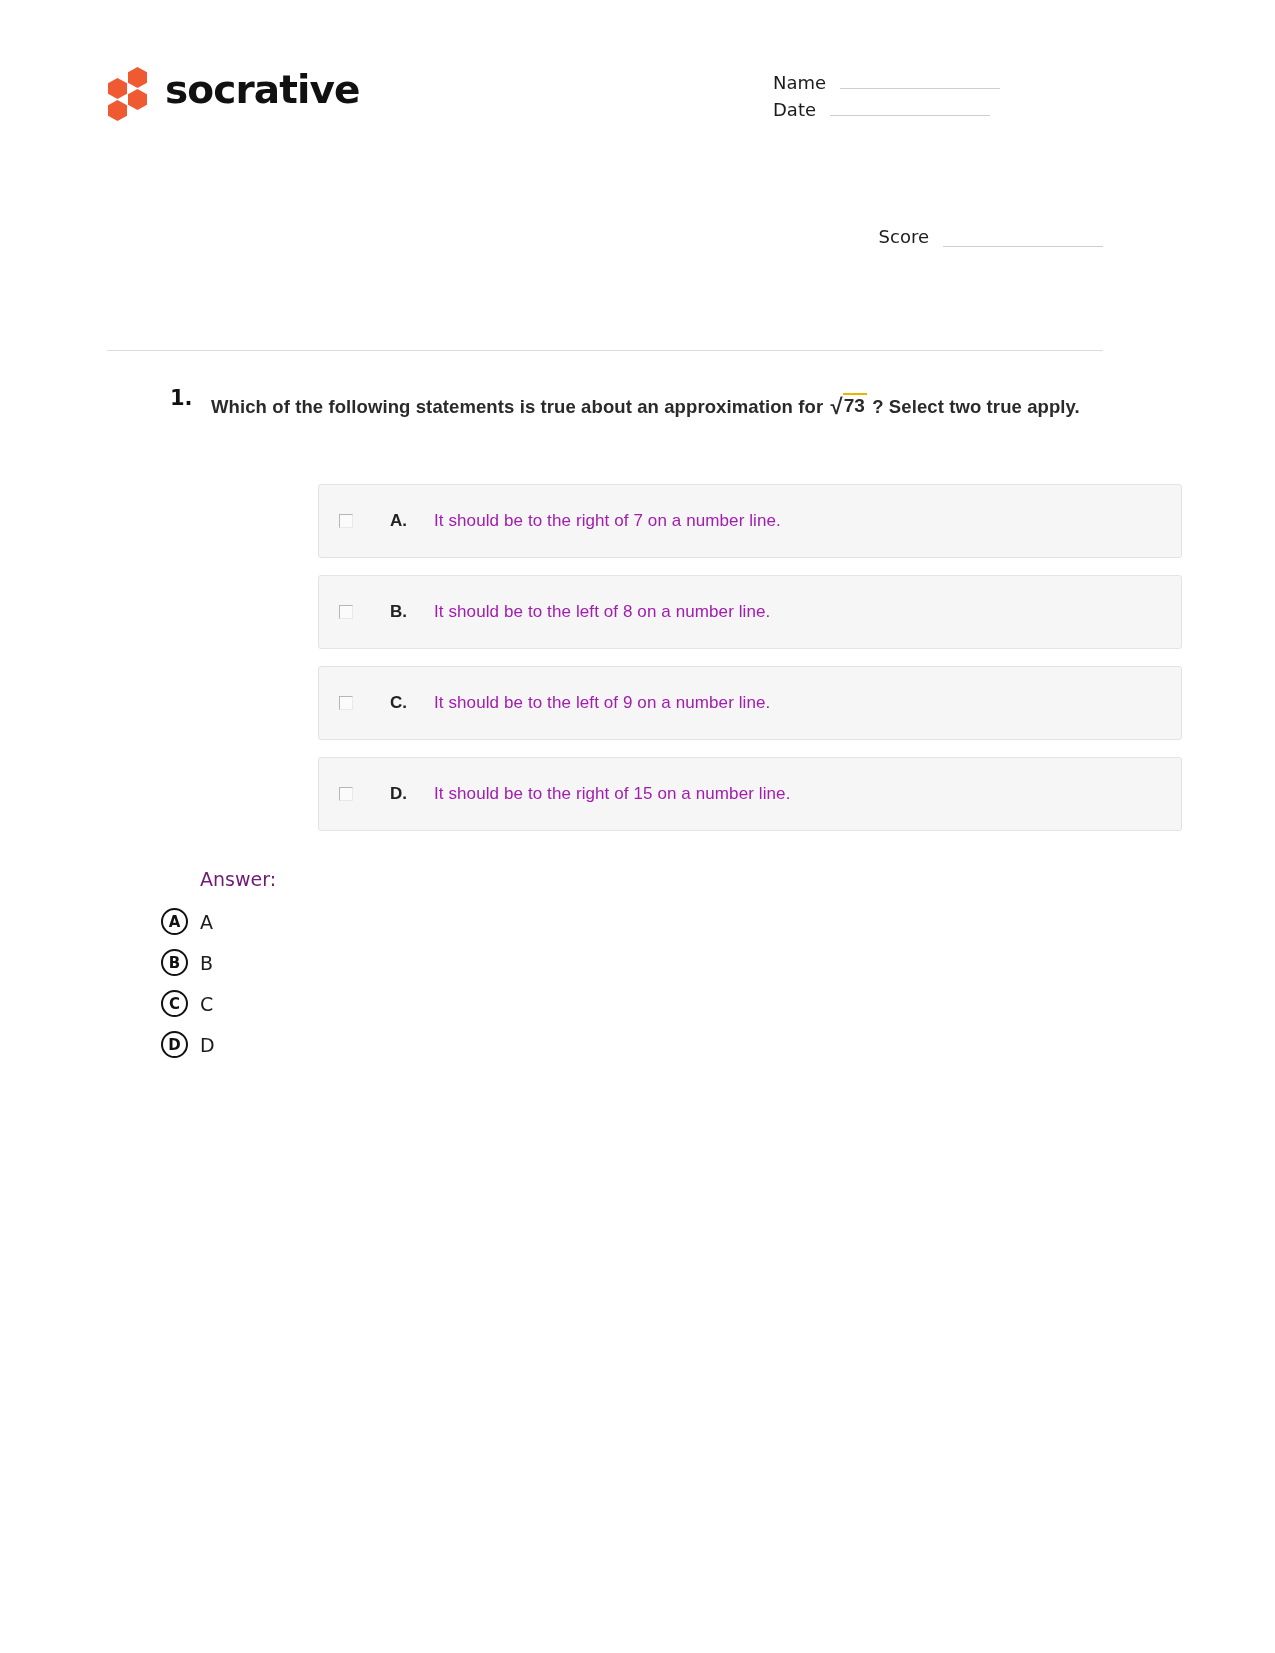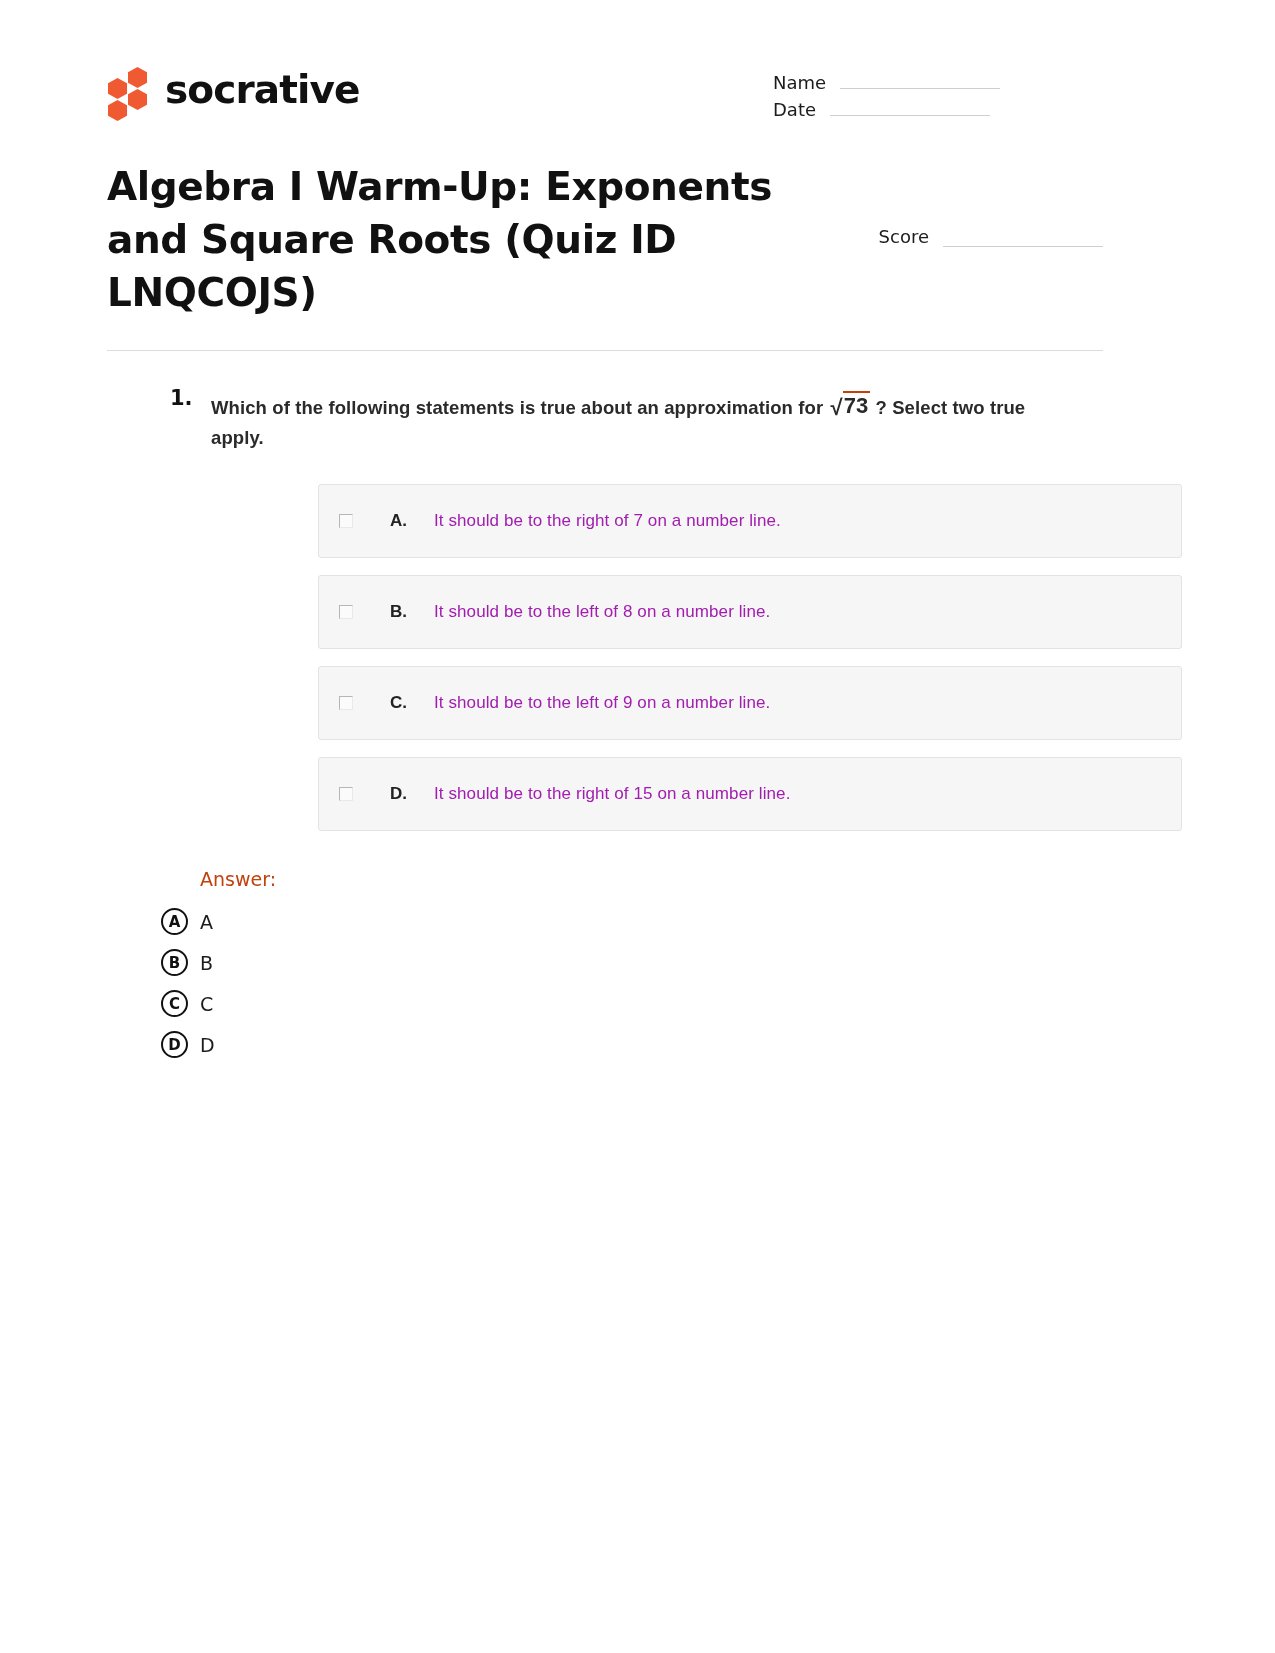--- a/index.html
+++ b/index.html
@@ -159,23 +159,23 @@
     padding-left: 2px;
     white-space: nowrap;
   }
   .sqrt .radical {
     font-size: 22px;
     line-height: 1;
     position: relative;
     top: 1px;
   }
   .sqrt .radicand {
-    border-top: 2px solid #c2410c;
+    border-top: 2px solid #eab308;
     padding: 0 2px 0 1px;
-    font-size: 22px;
+    font-size: 19px;
     position: relative;
     top: -1px;
   }
 
   
   .options {
     position: absolute;
     left: 211px;
     top: 106px;
     width: 864px;
@@ -219,21 +219,21 @@
   
   .answer-area {
     position: absolute;
     left: 107px;
     top: 868px;
     width: 500px;
   }
   .answer-label {
     margin-left: 93px;
     font-size: 19px;
-    color: #c2410c;
+    color: #701a75;
     font-family: "DejaVu Sans", sans-serif;
   }
   .answer-list {
     margin-top: 11px;
   }
   .answer-item {
     display: flex;
     align-items: center;
     height: 41px;
   }
@@ -288,21 +288,20 @@
       </div>
     </div>
 
     <div class="score-row">
       <span class="field-label">Score</span>
       <span class="field-line"></span>
     </div>
 
   </div>
 
-  <div class="quiz-title">Algebra I Warm-Up: Exponents and Square Roots (Quiz ID LNQCOJS)</div>
 
   <div class="divider"></div>
 
   <div class="question-block">
 
     <div class="q-number">1.</div>
 
     <div class="q-text"><span>Which of the following statements is true about an approximation for </span><span class="sqrt"><span class="radical">√</span><span class="radicand">73</span></span><span> ?  Select two true apply.</span></div>
 
     <div class="options">

